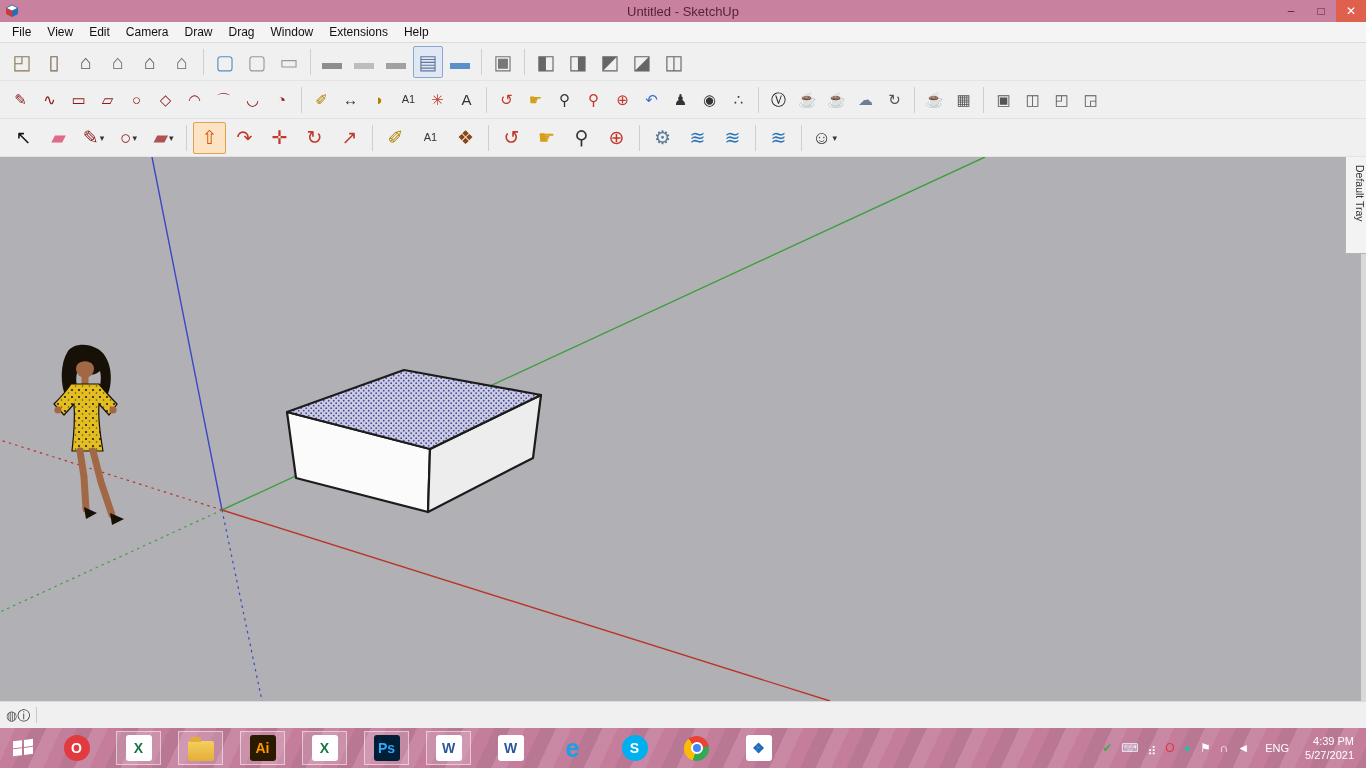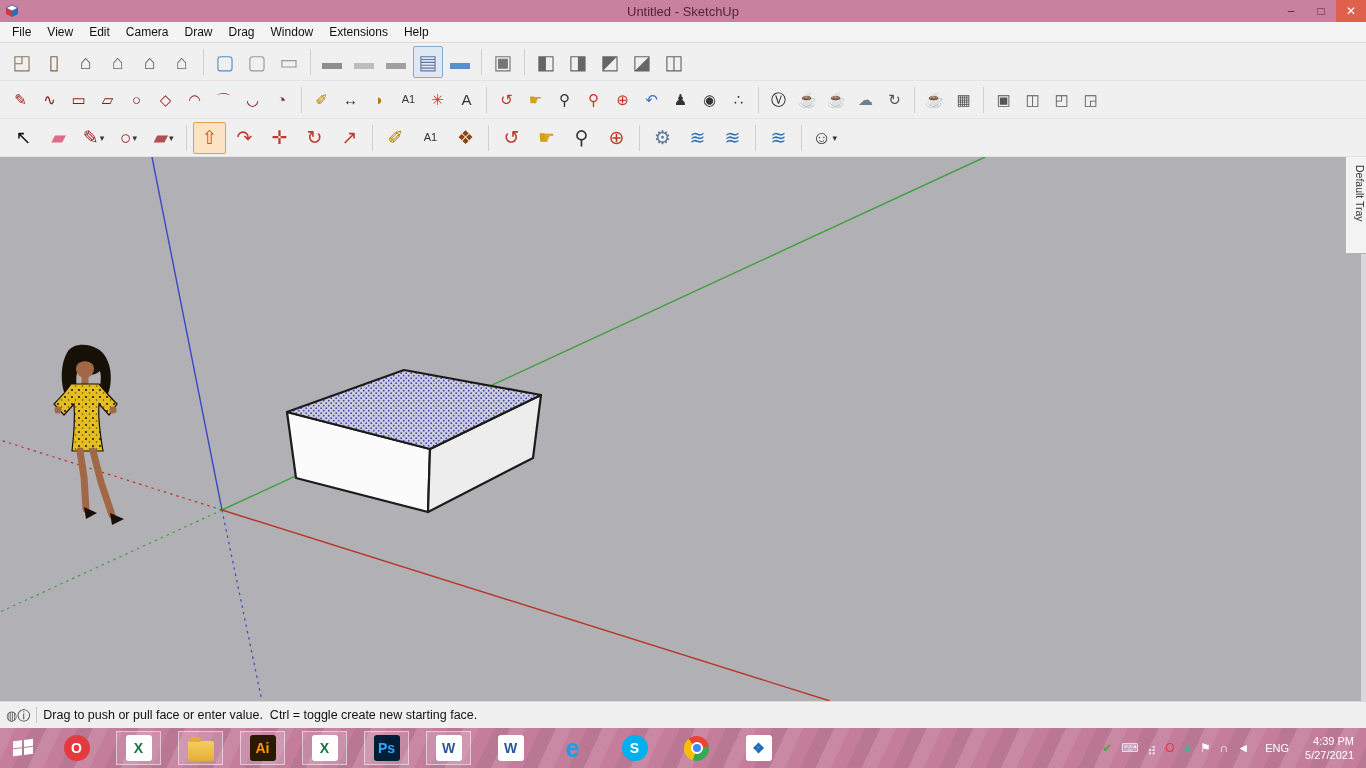--- a/index.html
+++ b/index.html
@@ -412,21 +412,20 @@
     <div class="tray-tab">
       <span>Default Tray</span>
     </div>
     <div class="edge-strip"></div>
 
   </div>
 
   <div class="statusbar">
     <span class="sb-icons"><span class="sb-icon" style="color: rgb(85, 85, 85);">◍</span><span class="sb-icon" style="color: rgb(51, 51, 51);">ⓘ</span></span>
     <span class="sb-sep"></span>
-    <span class="sb-msg">Drag to push or pull face or enter value.  Ctrl = toggle create new starting face.</span>
   </div>
 
   <div class="taskbar">
     <div class="start">
       <span class="win-logo">
           <span></span>
           <span></span>
           <span></span>
           <span></span>
         </span>

